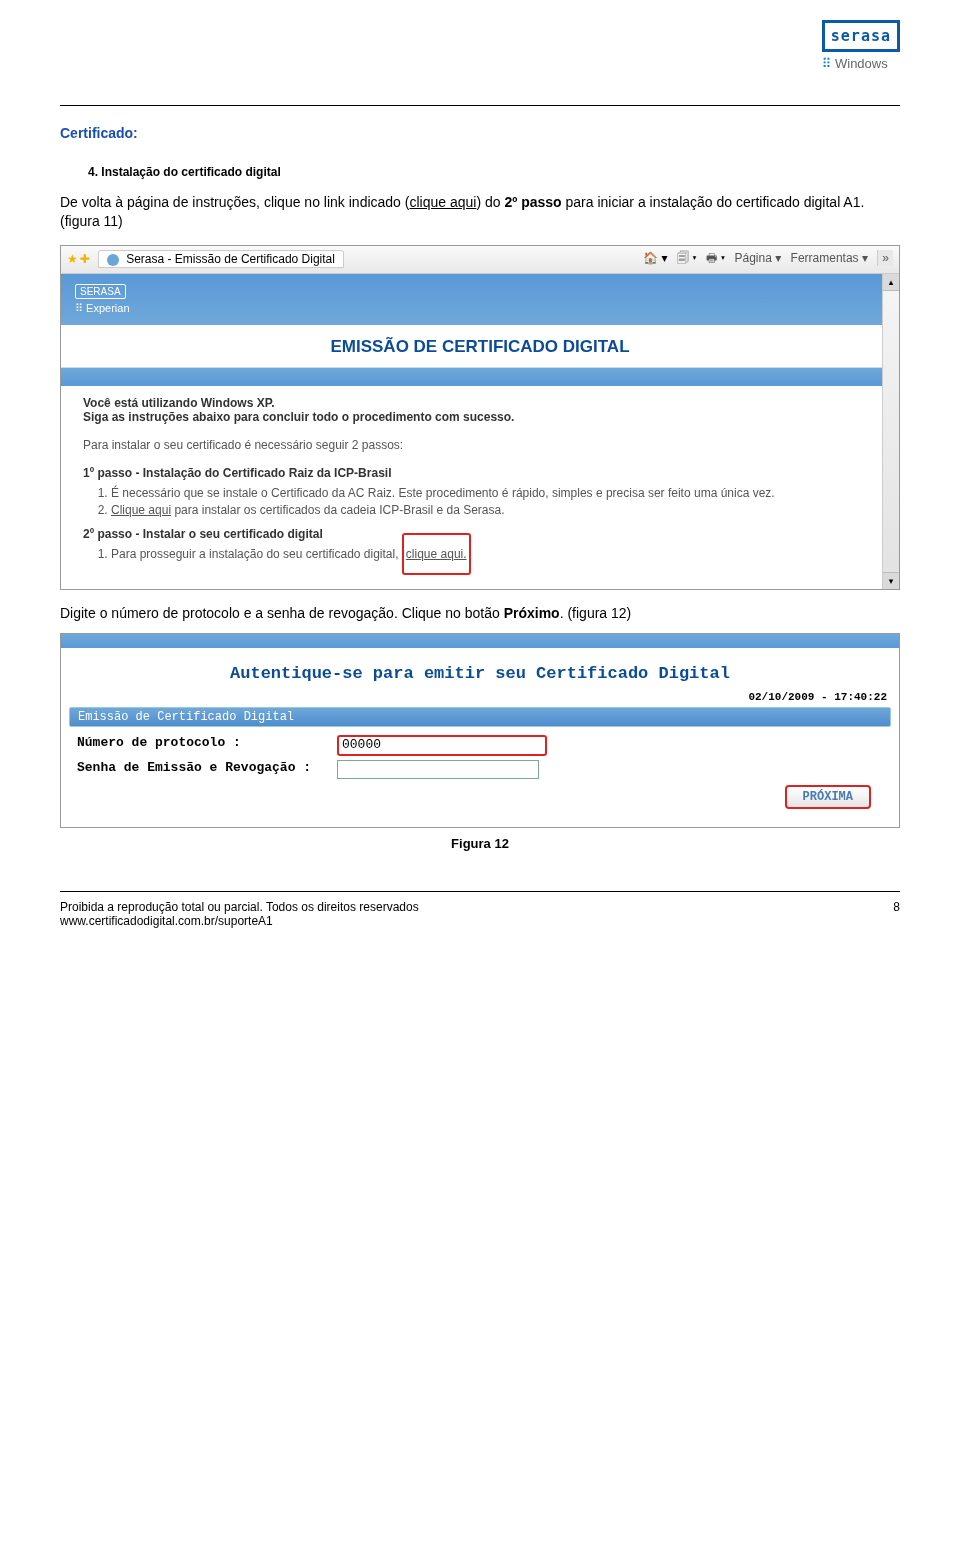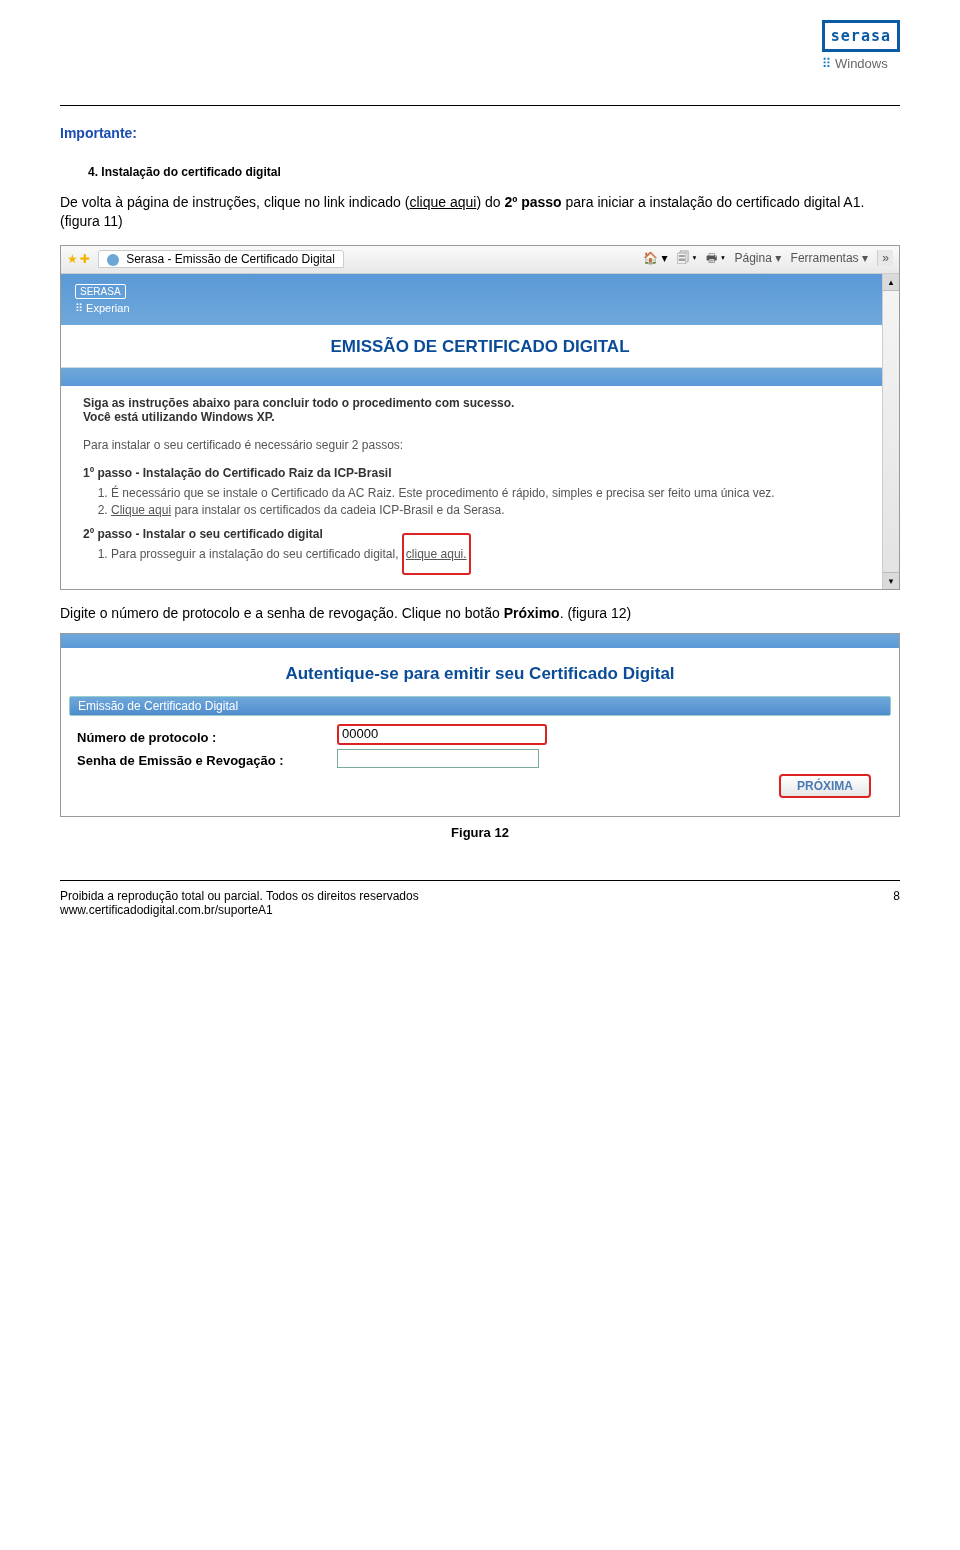--- a/index.html
+++ b/index.html
@@ -140,31 +140,31 @@
   .inst-body ol li { margin-bottom: 3px; }
   .cl-aqui { text-decoration: underline; }
   .red-outline { border:2px solid #d22; border-radius:3px; padding:12px 2px;margin-top:45px; }
   .fig-caption {
     text-align:center; font-weight:bold; font-size:13px; margin:8px 0 14px;
   }
   .screenshot2 {
     margin: 10px 0 4px 0; border:1px solid #999; background:#fff;
   }
   .sc2-top { background: linear-gradient(#6fa8da,#5a99d7); height:14px; }
-  .sc2-inner { padding: 8px 2px 8px 2px; }
+  .sc2-inner { padding: 8px 2px 8px 2px; font-family: Liberation Mono, monospace; }
   .sc2-title {
     text-align:center; color:#0b4c99; font-weight:bold; font-size:17px; padding:8px;
   }
   .sc2-time { text-align:right; font-weight:bold; font-size:11px; padding-right:10px; }
   .sc2-section {
     background: linear-gradient(#6fa8da,#4f8ccc); color:#fff; font-size:12px;
     padding:2px 8px; border:1px solid #9cc; border-radius:2px; margin: 4px 6px 8px;
   }
   .sc2-form { padding: 0 12px 10px 14px; font-size:13px; }
-  .sc2-form-row { display:flex; align-items:flex-end; margin-bottom:4px; }
+  .sc2-form-row { display:flex; align-items:flex-start; margin-bottom:4px; }
   .sc2-label { width:260px; font-weight:bold; }
   .sc2-input {
     border:1px solid #7a9; background:#fff; height:17px; width:200px;
   }
   .sc2-input.redb { border:2px solid #d22; border-radius:3px; padding:0 3px; height:17px; }
   .sc2-btn-row { text-align:right; padding-right:14px; margin-top:6px;}
   .sc2-btn {
     display:inline-block; border:2px solid #d22; border-radius:4px;
     background:linear-gradient(#fff,#e6e6e6); color:#4a7ab5; font-weight:bold;
     font-size:12px; padding:3px 16px;
@@ -180,21 +180,21 @@
   <div class="logo-sub">
     <span class="dots">⠿</span>
     <span class="exp">Windows</span>
   </div>
 </div>
 
 <div class="page">
   <hr class="hr-top">
 
   <div class="body-text">
-    <div class="important-title">Importante:</div>
+    <div class="important-title">Certificado:</div>
   </div>
 
   <div class="section-num">4.   Instalação do certificado digital</div>
 
   <div class="body-text">
     <span>De volta à página de instruções, clique no link indicado (</span><span class="link-u">clique aqui</span><span>) do </span><b>2º passo</b><span> para iniciar a instalação do certificado digital A1. (figura 11)</span>
   </div>
 
   <div class="screenshot-wrap">
     <div class="ie-tabbar">
@@ -220,22 +220,22 @@
         <div class="arrow">▴</div>
         <div class="arrow bottom">▾</div>
       </div>
       <div class="blue-band">
         <div class="sm-logo">SERASA</div>
         <div class="sub">⠿ Experian</div>
       </div>
       <div class="title-band">EMISSÃO DE CERTIFICADO DIGITAL</div>
       <div class="thin-band"></div>
       <div class="inst-body">
+        <div class="bold">Você está utilizando Windows XP.</div>
         <div class="bold">Siga as instruções abaixo para concluir todo o procedimento com sucesso.</div>
-        <div class="bold">Você está utilizando Windows XP.</div>
         <br>
         <div>Para instalar o seu certificado é necessário seguir 2 passos:</div>
         <br>
         <div class="bold">1º passo - Instalação do Certificado Raiz da ICP-Brasil</div>
         <ol>
           <li>É necessário que se instale o Certificado da AC Raiz. Este procedimento é rápido, simples e precisa ser feito uma única vez.</li>
           <li>
             <span class="cl-aqui">Clique aqui</span><span> para instalar os certificados da cadeia ICP-Brasil e da Serasa.</span>
           </li>
         </ol>
@@ -251,20 +251,21 @@
 
 
   <div class="body-text">
     <span>Digite o número de protocolo e a senha de revogação. Clique no botão </span><b>Próximo</b><span>. (figura 12)</span>
   </div>
 
   <div class="screenshot2">
     <div class="sc2-top"></div>
     <div class="sc2-inner">
       <div class="sc2-title">Autentique-se para emitir seu Certificado Digital</div>
+      <div class="sc2-time">02/10/2009 - 17:40:22</div>
       <div class="sc2-section">Emissão de Certificado Digital</div>
       <div class="sc2-form">
         <div class="sc2-form-row">
           <div class="sc2-label">Número de protocolo :</div>
           <div class="sc2-input redb">00000</div>
         </div>
         <div class="sc2-form-row">
           <div class="sc2-label">Senha de Emissão e Revogação :</div>
           <div class="sc2-input"></div>
         </div>

